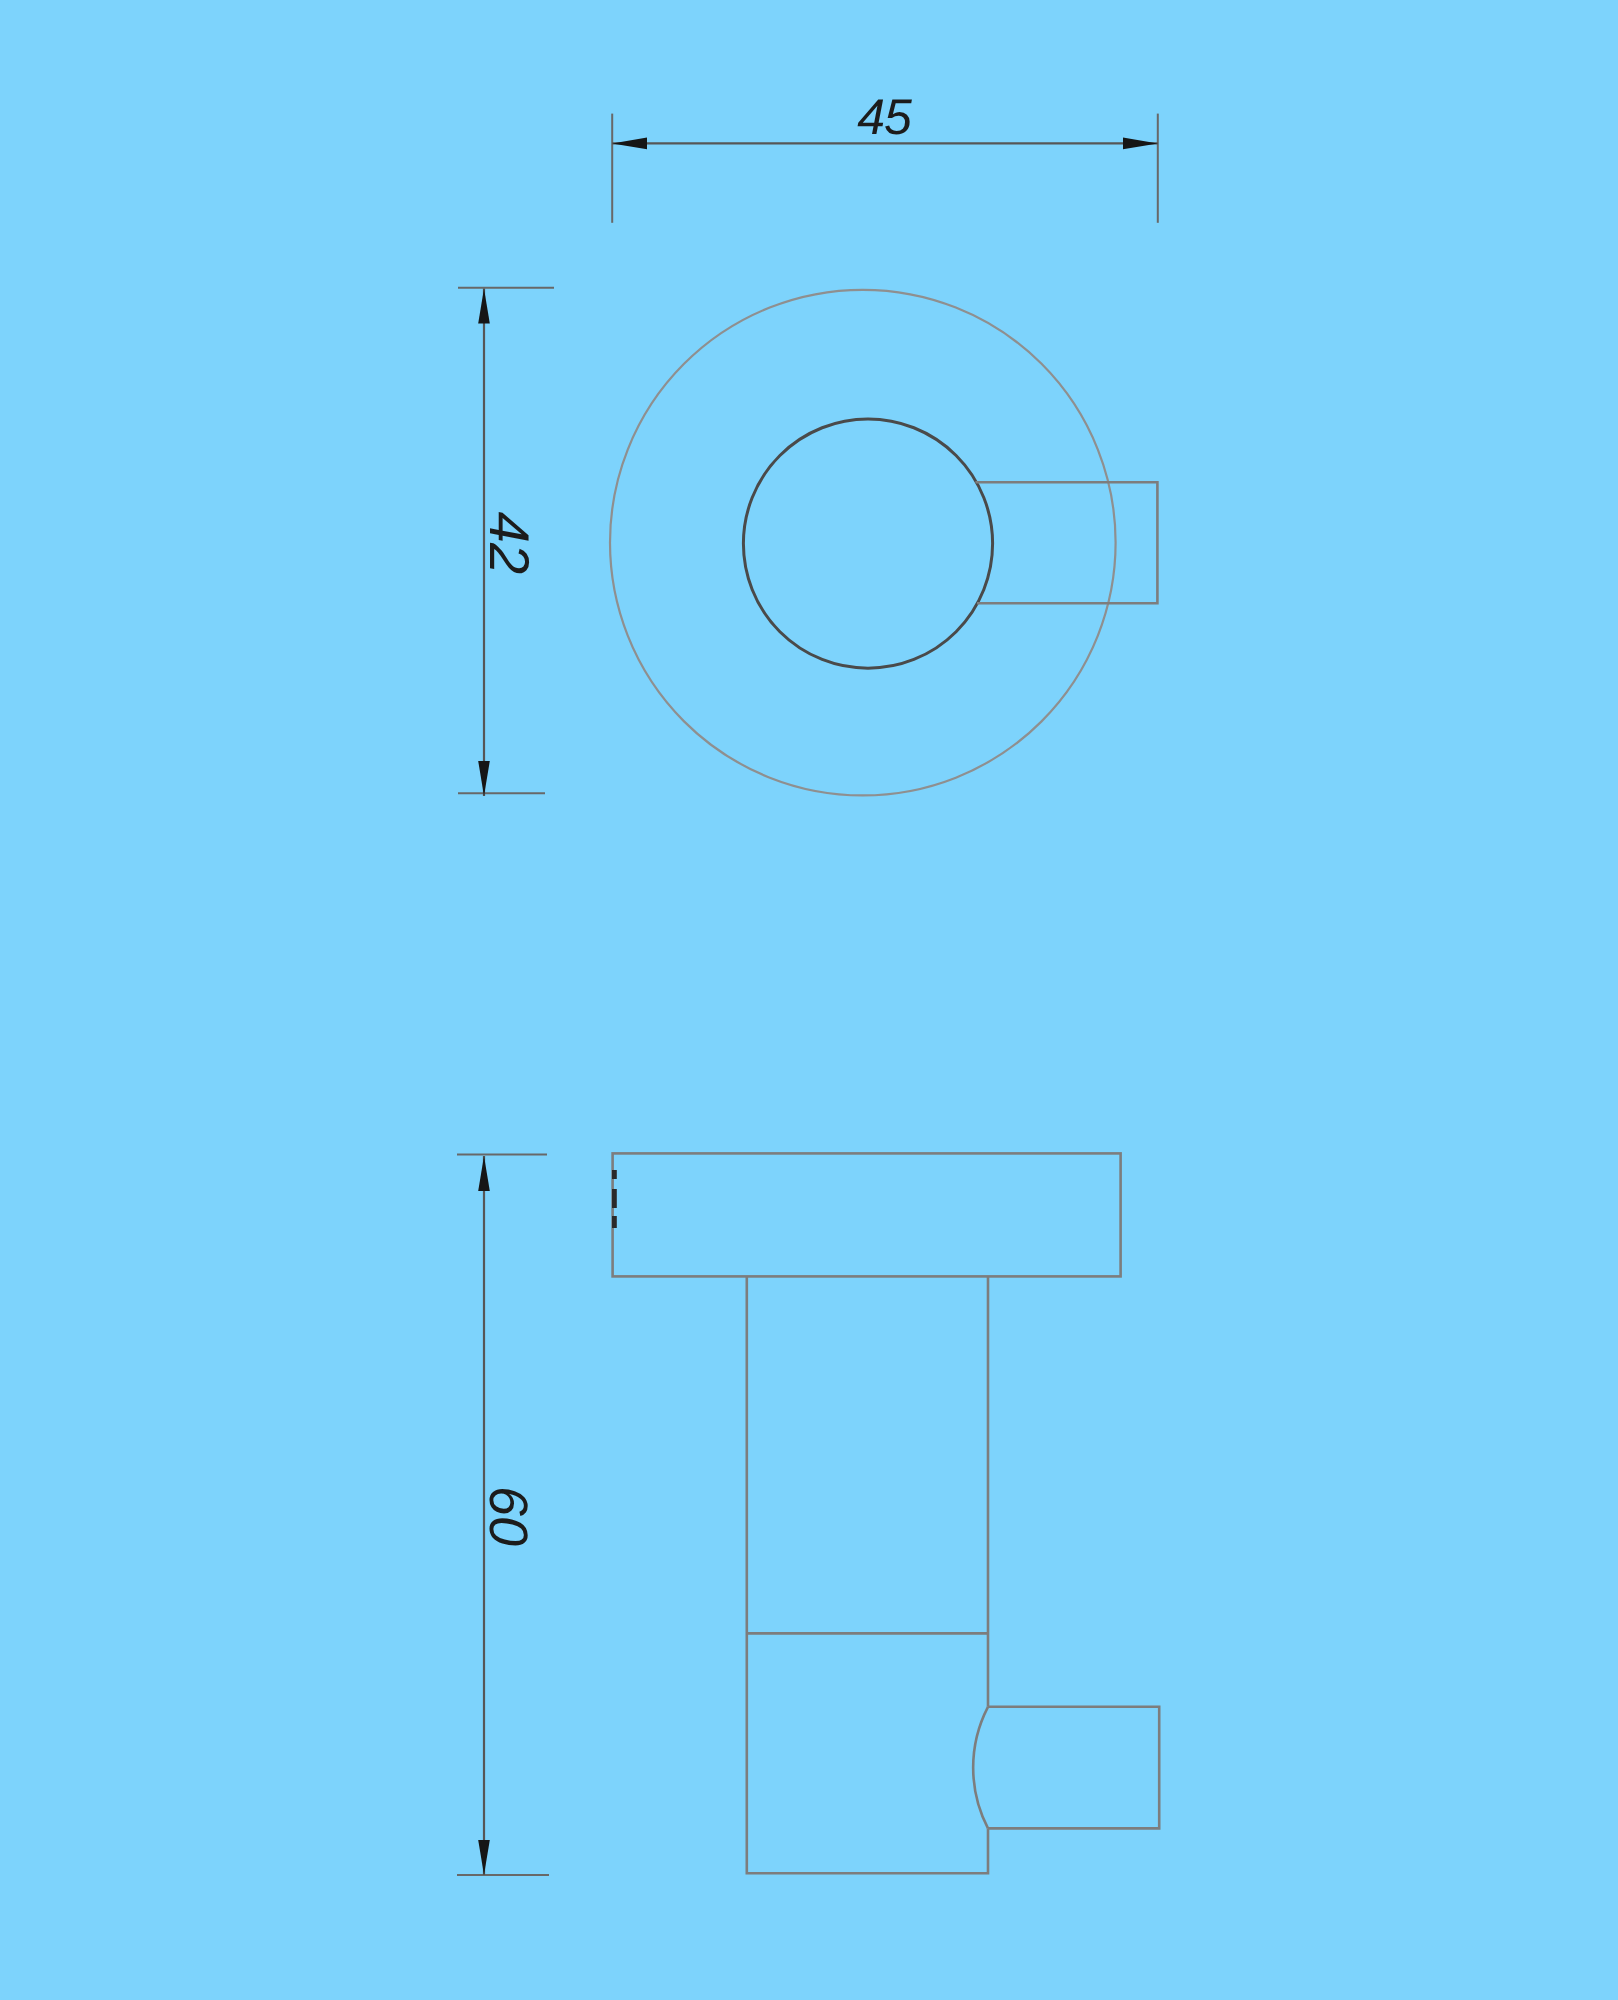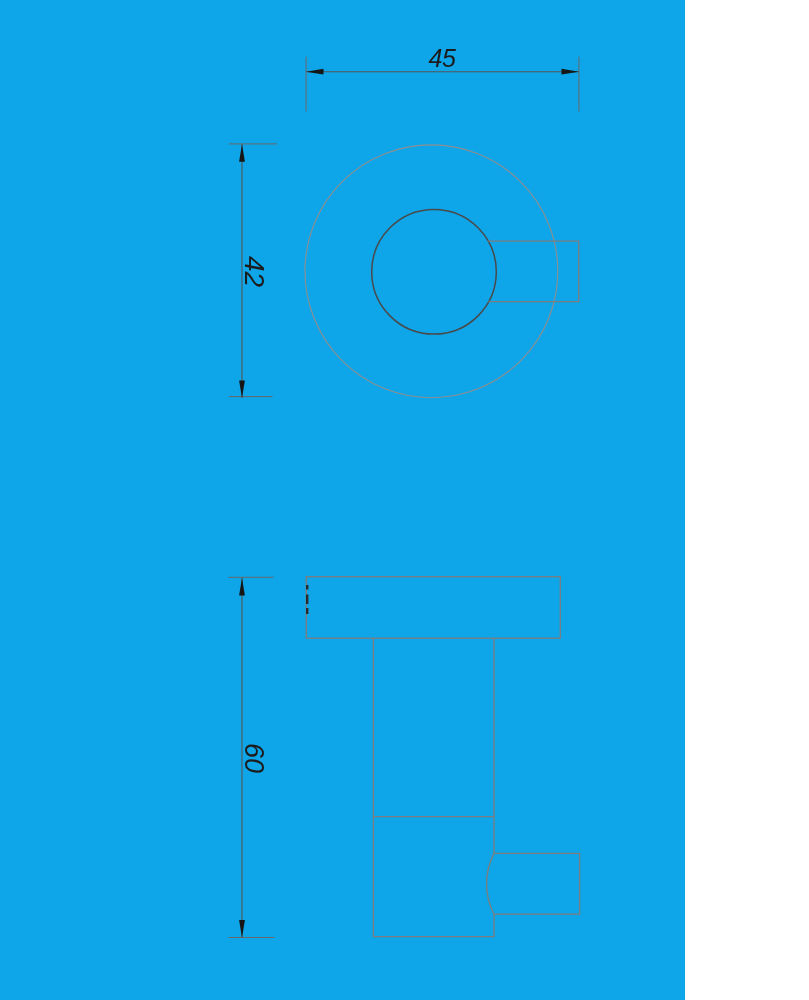--- a/index.html
+++ b/index.html
@@ -1,16 +1,16 @@
 <!DOCTYPE html>
 <html><head>
 <meta charset="utf-8">
 <style>
   html,body{margin:0;padding:0;background:#ffffff;}
-  #page{width:685px;height:1000px;position:relative;background:#0ea5e9;}
+  #page{width:809px;height:1000px;position:relative;background:#7dd3fc;}
   svg{position:absolute;top:0;left:0;}
   text{font-family:"Liberation Sans",sans-serif;font-style:italic;fill:#1c1c1c;}
 </style>
 </head>
 <body>
 <div id="page">
 <svg width="809" height="1000" viewBox="0 0 809 1000">
 
   <circle cx="431.4" cy="271.3" r="126.4" fill="none" stroke="#8f8f8f" stroke-width="1.1"></circle>
 

